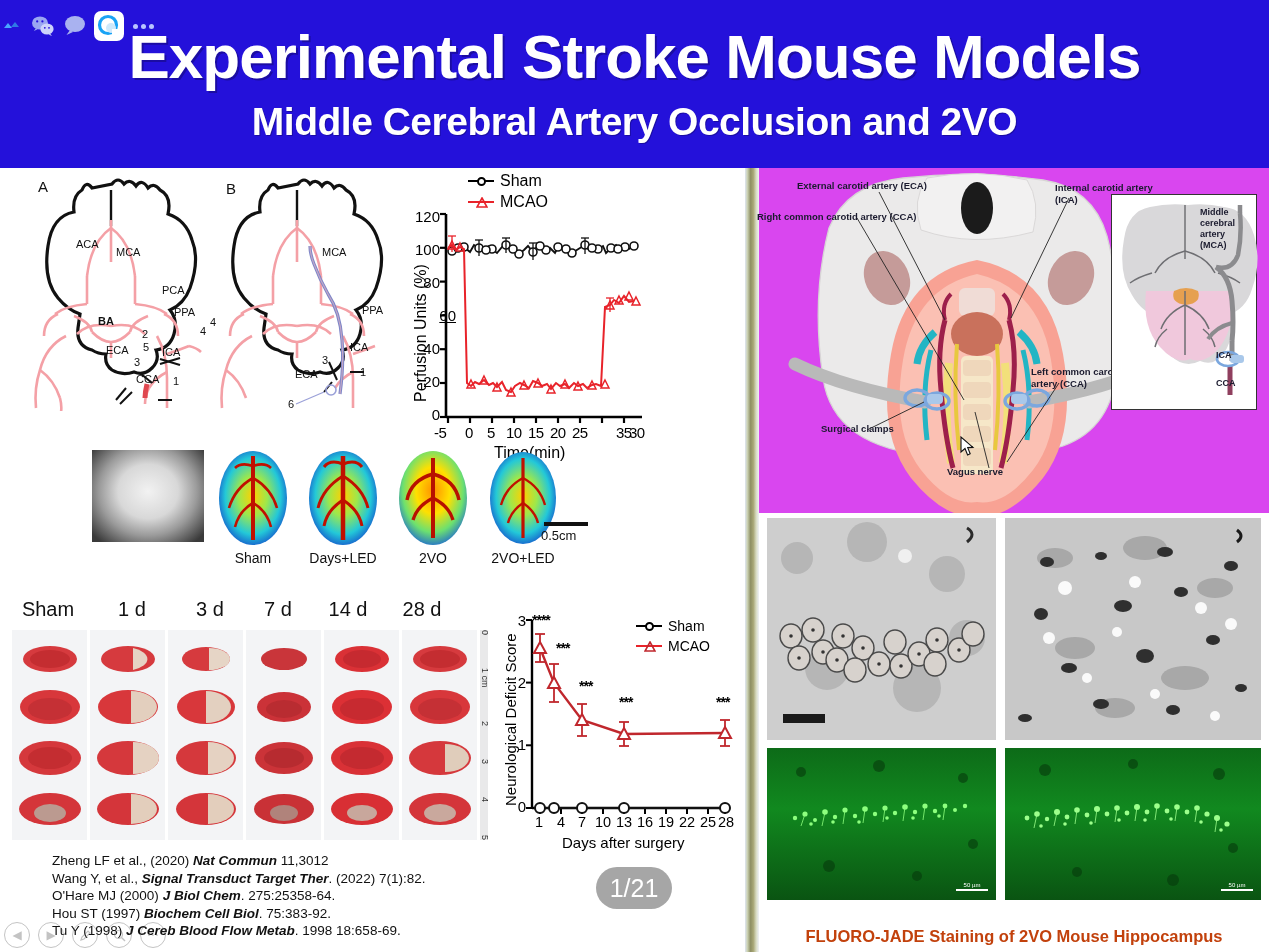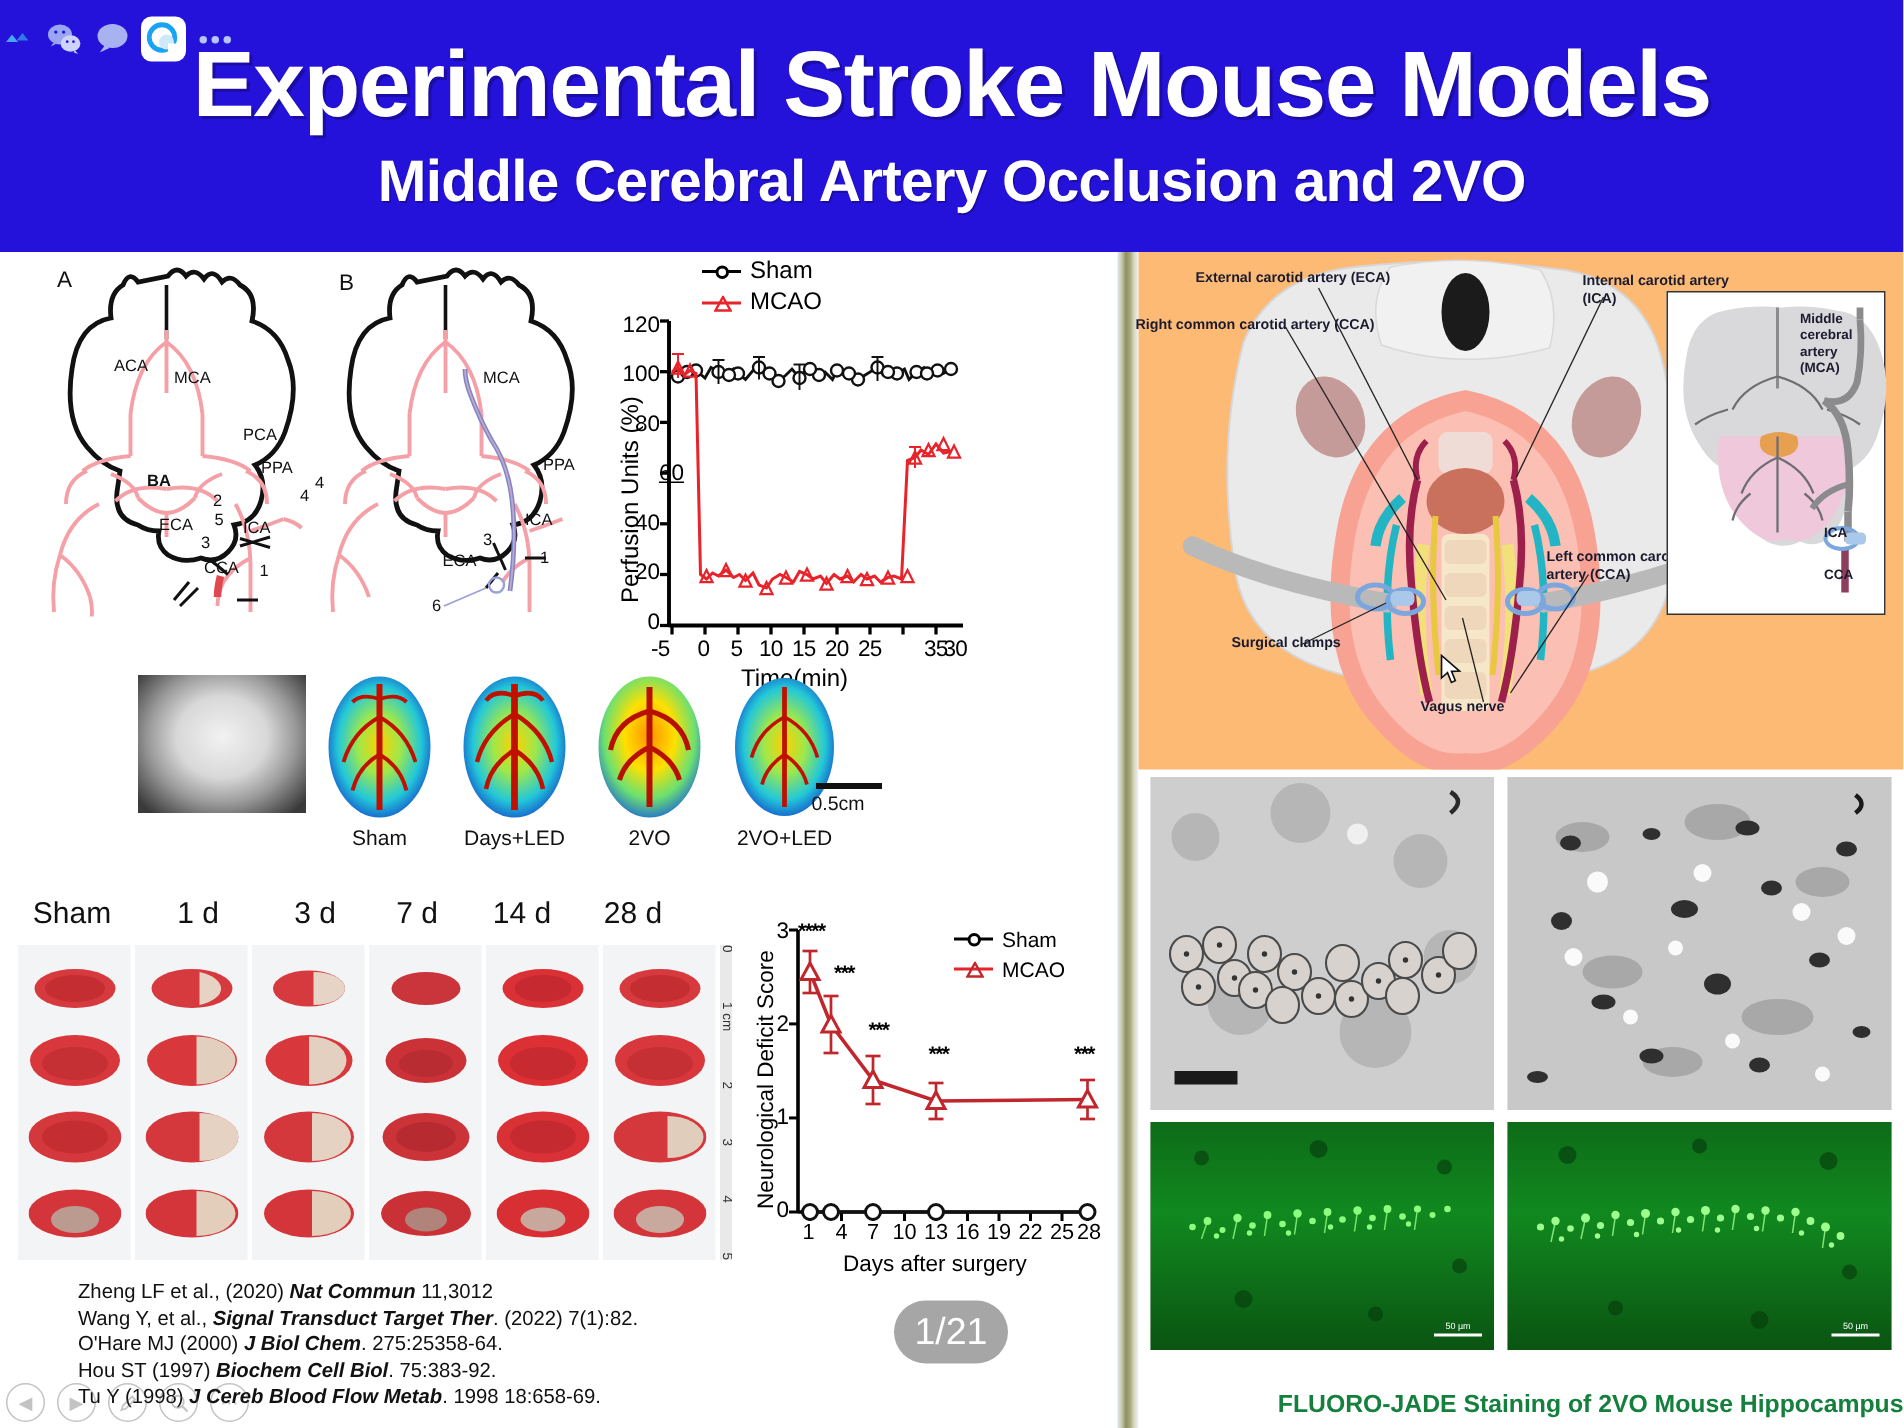--- a/index.html
+++ b/index.html
@@ -93,32 +93,32 @@
   
   .pptbar { position:absolute; left:4px; bottom:4px; display:flex; gap:8px; align-items:center; opacity:0.35; }
   .pptbtn { width:26px; height:26px; border-radius:50%; border:1.5px solid #555; display:flex; align-items:center; justify-content:center; color:#555; font-size:12px; background:transparent; }
 
   
   .divider { position:absolute; left:745px; top:168px; width:14px; height:784px;
      background:linear-gradient(to right,#dfe6f2 0%,#c9cfb0 18%,#8e8f63 40%,#a9a878 60%,#d8dbc2 80%,#eef1f8 100%); }
 
   
   .right-panel { position:absolute; left:759px; top:168px; width:510px; height:784px; background:#fff; }
-  .anat { position:absolute; left:0; top:0; width:510px; height:345px; background:#fdba74; }
+  .anat { position:absolute; left:0; top:0; width:510px; height:345px; background:#d946ef; }
   .anat-lbl { position:absolute; font-size:9.5px; color:#1a1a2e; font-weight:bold; line-height:12px; }
   .inset { position:absolute; border:1.3px solid #333; background:#fff; }
   .inset-lbl { position:absolute; font-size:9px; font-weight:bold; color:#1a1a2e; line-height:11px; }
 
   .histo { position:absolute; background:#cfcfcf; }
   .fluo { position:absolute; background:#0a5a14; overflow:hidden; }
   .fluo .sb { position:absolute; right:8px; bottom:9px; font-size:6px; color:#fff; text-align:center; }
   .fluo .sb i { display:block; width:32px; height:2px; background:#fff; margin-top:1px; }
 
-  .fj-caption { position:absolute; left:0; bottom:6px; width:510px; text-align:right;
-    color:#15803d; font-size:16.5px; font-weight:bold; }
+  .fj-caption { position:absolute; left:0; bottom:6px; width:510px; text-align:center;
+    color:#c2410c; font-size:16.5px; font-weight:bold; }
 
   
   .cursor { position:absolute; width:0; height:0; pointer-events:none; }
 </style>
 </head>
 <body>
 
 <div id="app">
 
   <div class="header">

